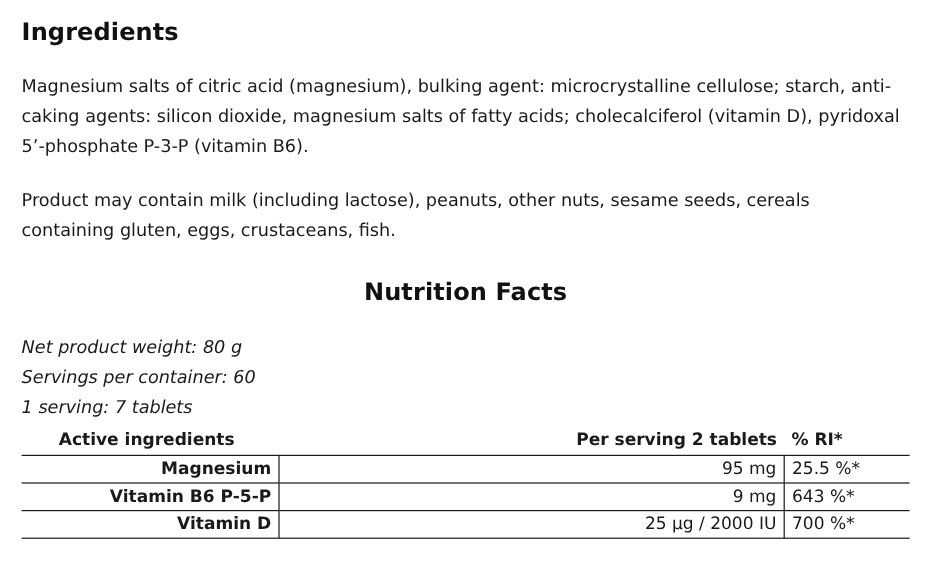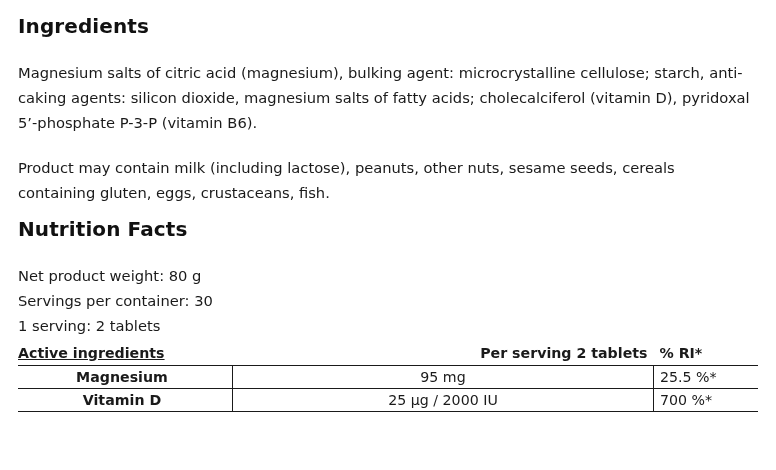--- a/index.html
+++ b/index.html
@@ -23,81 +23,82 @@
   }
   h2.section-title {
     font-family: "DejaVu Sans", sans-serif;
     font-size: 20px;
     font-weight: bold;
     color: #111111;
     margin: 0 0 22px 0;
     letter-spacing: 0.1px;
   }
   h2.section-title.second {
-    margin-top: 12px;
+    margin-top: 26px;
     margin-bottom: 22px;
+    text-align: center;
   }
   p.body-text {
     font-size: 14.7px;
     line-height: 25px;
     margin: 0 0 20px 0;
     color: #1a1a1a;
     max-width: 736px;
   }
   p.body-text:last-of-type {
     margin-bottom: 0;
   }
   .facts-lines {
     font-size: 14.7px;
     line-height: 25px;
     color: #1a1a1a;
     margin-bottom: 4px;
   }
   .facts-lines div {
     margin: 0;
+    font-style: italic;
   }
   table.nutrition {
     width: 100%;
     border-collapse: collapse;
     margin-top: 3px;
     font-size: 14.2px;
   }
   table.nutrition th,
   table.nutrition td {
     padding: 3px 6px;
     vertical-align: middle;
   }
   table.nutrition thead th {
     font-weight: bold;
     border: none;
     padding-bottom: 4px;
   }
   table.nutrition thead th.col-name {
-    text-align: left;
+    text-align: center;
     padding-left: 0;
-    text-decoration: underline;
   }
   table.nutrition thead th.col-serving {
     text-align: right;
   }
   table.nutrition thead th.col-ri {
     text-align: left;
   }
   table.nutrition tbody td {
     border: 1px solid #1a1a1a;
   }
   table.nutrition tbody td.col-name {
     font-weight: bold;
-    text-align: center;
+    text-align: right;
     border-left: none;
     padding-left: 0;
     width: 208px;
   }
   table.nutrition tbody td.col-serving {
-    text-align: center;
+    text-align: right;
     width: 408px;
   }
   table.nutrition tbody td.col-ri {
     text-align: left;
     border-right: none;
   }
 </style>
 </head>
 <body>
 
@@ -105,39 +106,44 @@
 
   <h2 class="section-title">Ingredients</h2>
 
   <p class="body-text">Magnesium salts of citric acid (magnesium), bulking agent: microcrystalline cellulose; starch, anti-caking agents: silicon dioxide, magnesium salts of fatty acids; cholecalciferol (vitamin D), pyridoxal 5’-phosphate P-3-P (vitamin B6).</p>
   <p class="body-text">Product may contain milk (including lactose), peanuts, other nuts, sesame seeds, cereals containing gluten, eggs, crustaceans, fish.</p>
 
   <h2 class="section-title second">Nutrition Facts</h2>
 
   <div class="facts-lines">
     <div>Net product weight: 80 g</div>
-    <div>Servings per container: 30</div>
-    <div>1 serving: 2 tablets</div>
+    <div>Servings per container: 60</div>
+    <div>1 serving: 7 tablets</div>
   </div>
 
   <table class="nutrition">
     <thead>
       <tr>
         <th class="col-name">Active ingredients</th>
         <th class="col-serving">Per serving 2 tablets</th>
         <th class="col-ri">% RI*</th>
       </tr>
     </thead>
     <tbody>
       <tr>
         <td class="col-name">Magnesium</td>
         <td class="col-serving">95 mg</td>
         <td class="col-ri">25.5 %*</td>
       </tr>
       <tr>
+        <td class="col-name">Vitamin B6 P-5-P</td>
+        <td class="col-serving">9 mg</td>
+        <td class="col-ri">643 %*</td>
+      </tr>
+      <tr>
         <td class="col-name">Vitamin D</td>
         <td class="col-serving">25 µg / 2000 IU</td>
         <td class="col-ri">700 %*</td>
       </tr>
     </tbody>
   </table>
 
 </div>
 
 </body></html>

